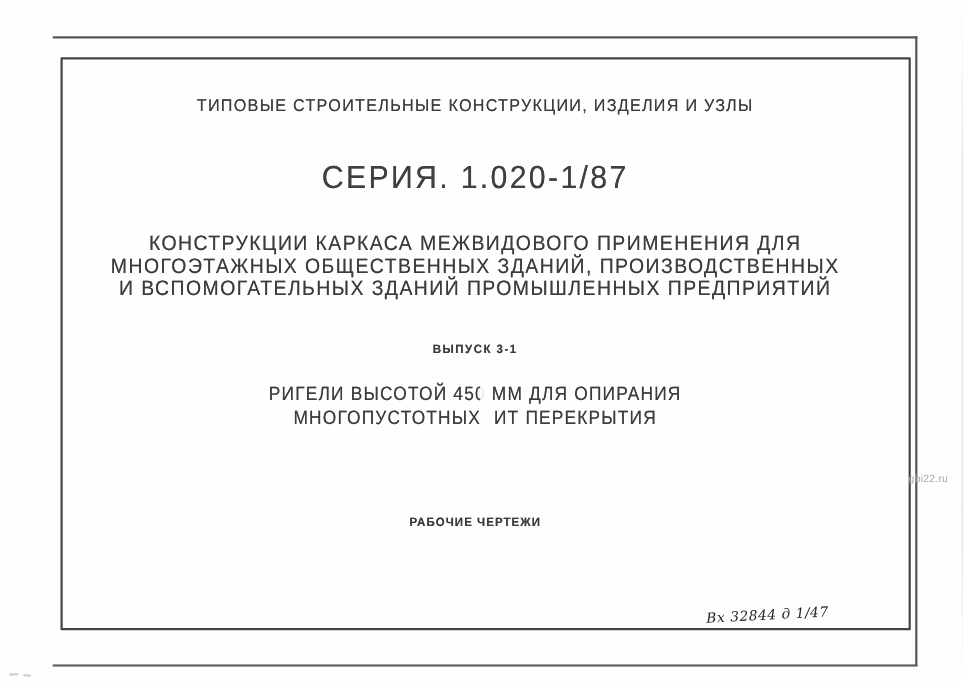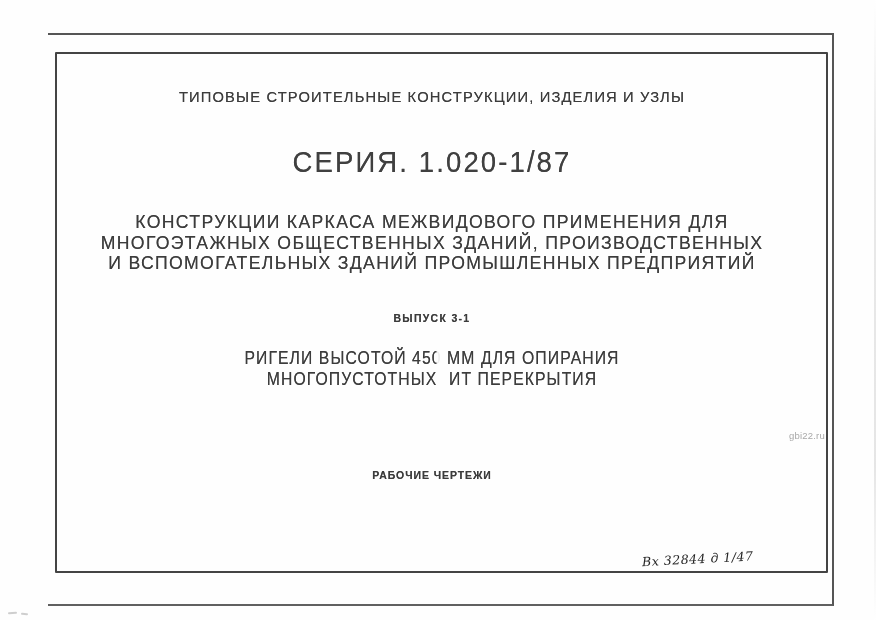--- a/index.html
+++ b/index.html
@@ -34,21 +34,21 @@
     position:absolute;right:-2px;top:-1px;width:8px;height:21px;
     background:#fefefe;opacity:.92;border-radius:2px;
   }
   .gap-right{margin-left:13px;}
   .inventory-note{
     position:absolute;left:642px;top:551px;width:120px;
     font-family:"DejaVu Serif",serif;font-style:italic;font-size:12.5px;
     color:#242424;transform:rotate(-3deg);white-space:nowrap;letter-spacing:.5px;
   }
   .watermark{
-    position:absolute;left:789px;top:430px;font-size:9.5px;color:#a8a8a8;
+    position:absolute;left:826px;top:430px;font-size:9.5px;color:#a8a8a8;
     letter-spacing:.2px;
   }
   .speck{position:absolute;height:2px;background:#c2c2c2;border-radius:1px;opacity:.8;}
   .speck-1{left:8px;top:612px;width:9px;transform:rotate(-4deg);}
   .speck-2{left:21px;top:613px;width:7px;transform:rotate(3deg);}
   .edge-shadow{
     position:absolute;right:0;top:0;width:2px;height:620px;
     background:linear-gradient(#fff 0%,#dedede 25%,#d8d8d8 75%,#fff 100%);opacity:.65;
   }
 </style>

